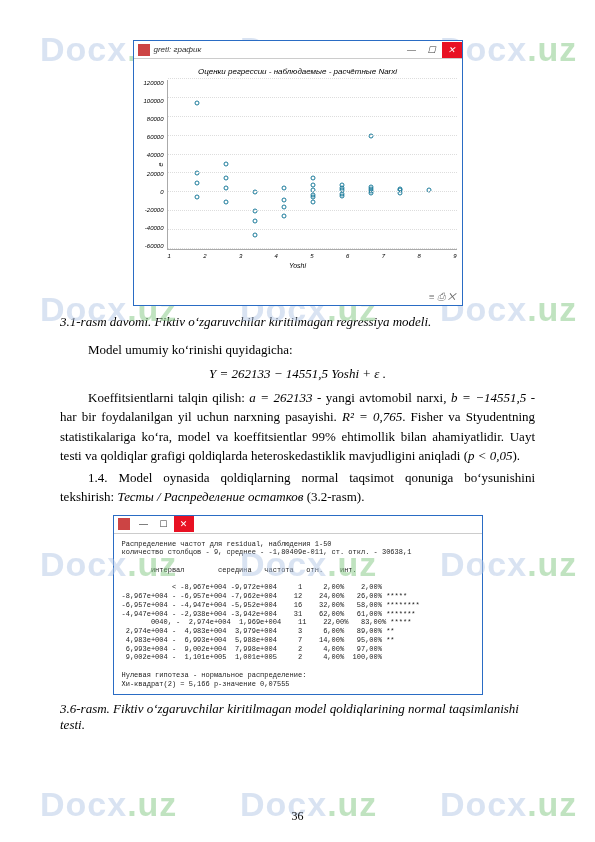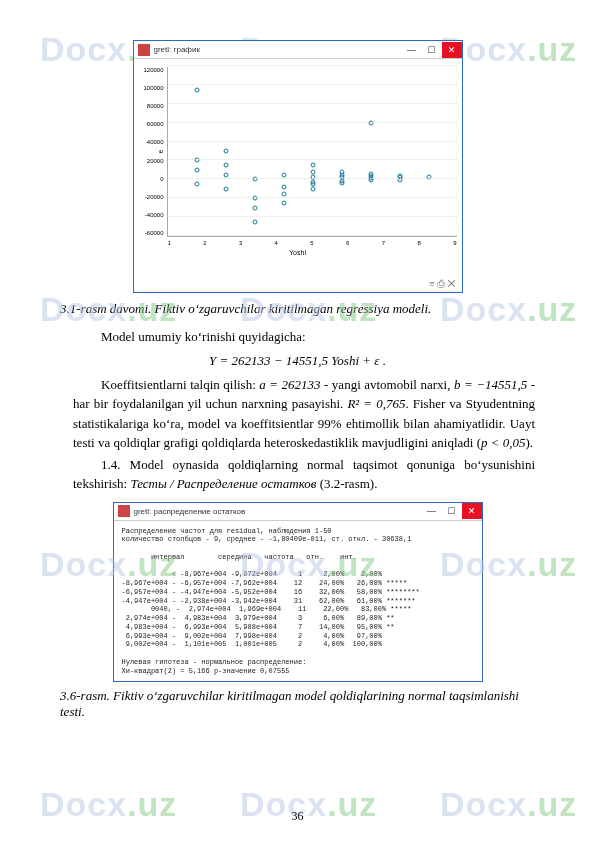--- a/index.html
+++ b/index.html
@@ -35,20 +35,21 @@
   .wm10 { top: 785px; left: 40px; }
   .wm11 { top: 785px; left: 240px; }
   .wm12 { top: 785px; left: 440px; }
 
   .figure-window {
     width: 330px;
     margin: 0 auto 8px auto;
     border: 1px solid #2a6cc4;
     background: #fff;
     position: relative;
+    font-style: italic;
   }
   .titlebar {
     background: #ffffff;
     border-bottom: 1px solid #ccc;
     height: 18px;
     display: flex;
     align-items: center;
     font-size: 8px;
     font-family: Arial, sans-serif;
   }
@@ -113,21 +114,20 @@
 
   .caption {
     font-style: italic;
     margin: 6px 0 10px 0;
   }
   .body-text {
     text-align: justify;
     line-height: 1.5;
     text-indent: 28px;
     margin-bottom: 2px;
-    margin-left: 13px;
   }
   .formula {
     text-align: center;
     font-style: italic;
     margin: 6px 0;
   }
 
   .hist-window {
     width: 370px;
     margin: 8px auto 6px auto;
@@ -170,20 +170,21 @@
   <div class="titlebar">
     <div class="titlebar-icon"></div>
     <div class="titlebar-title">gretl: график</div>
     <div class="titlebar-btns">
       <div class="titlebar-btn">—</div>
       <div class="titlebar-btn">☐</div>
       <div class="titlebar-btn close">✕</div>
     </div>
   </div>
   <div class="chart-area">
+    <div class="chart-title">Оценки регрессии - наблюдаемые - расчётные Narxi</div>
     <div class="plot">
       <div class="axis-y-title">e</div>
       <div class="yaxis-labels" id="yaxis">
           <div>120000</div>
           <div>100000</div>
           <div>80000</div>
           <div>60000</div>
           <div>40000</div>
           <div>20000</div>
           <div>0</div>
@@ -266,21 +267,20 @@
   <span>Koeffitsientlarni talqin qilish: </span><i>a = 262133</i><span> - yangi avtomobil narxi, </span><i>b = −14551,5</i><span> - har bir foydalanilgan yil uchun narxning pasayishi. </span><i>R² = 0,765</i><span>. Fisher va Styudentning statistikalariga koʻra, model va koeffitsientlar 99% ehtimollik bilan ahamiyatlidir. Uayt testi va qoldiqlar grafigi qoldiqlarda heteroskedastiklik mavjudligini aniqladi (</span><i>p &lt; 0,05</i><span>).</span>
 </p>
 
 <p class="body-text">
   <span>1.4. Model oynasida qoldiqlarning normal taqsimot qonuniga boʻysunishini tekshirish: </span><i>Тесты / Распределение остатков</i><span> (3.2-rasm).</span>
 </p>
 
 <div class="hist-window">
   <div class="titlebar">
     <div class="titlebar-icon"></div>
-    <div class="titlebar-title">gretl: распределение остатков</div>
     <div class="titlebar-btns">
       <div class="titlebar-btn">—</div>
       <div class="titlebar-btn">☐</div>
       <div class="titlebar-btn close">✕</div>
     </div>
   </div>
   <div class="hist-body" id="hist-body">Распределение частот для residual, наблюдения 1-50
 количество столбцов - 9, среднее - -1,80409e-011, ст. откл. - 30638,1
 
        интервал        середина   частота   отн.    инт.

